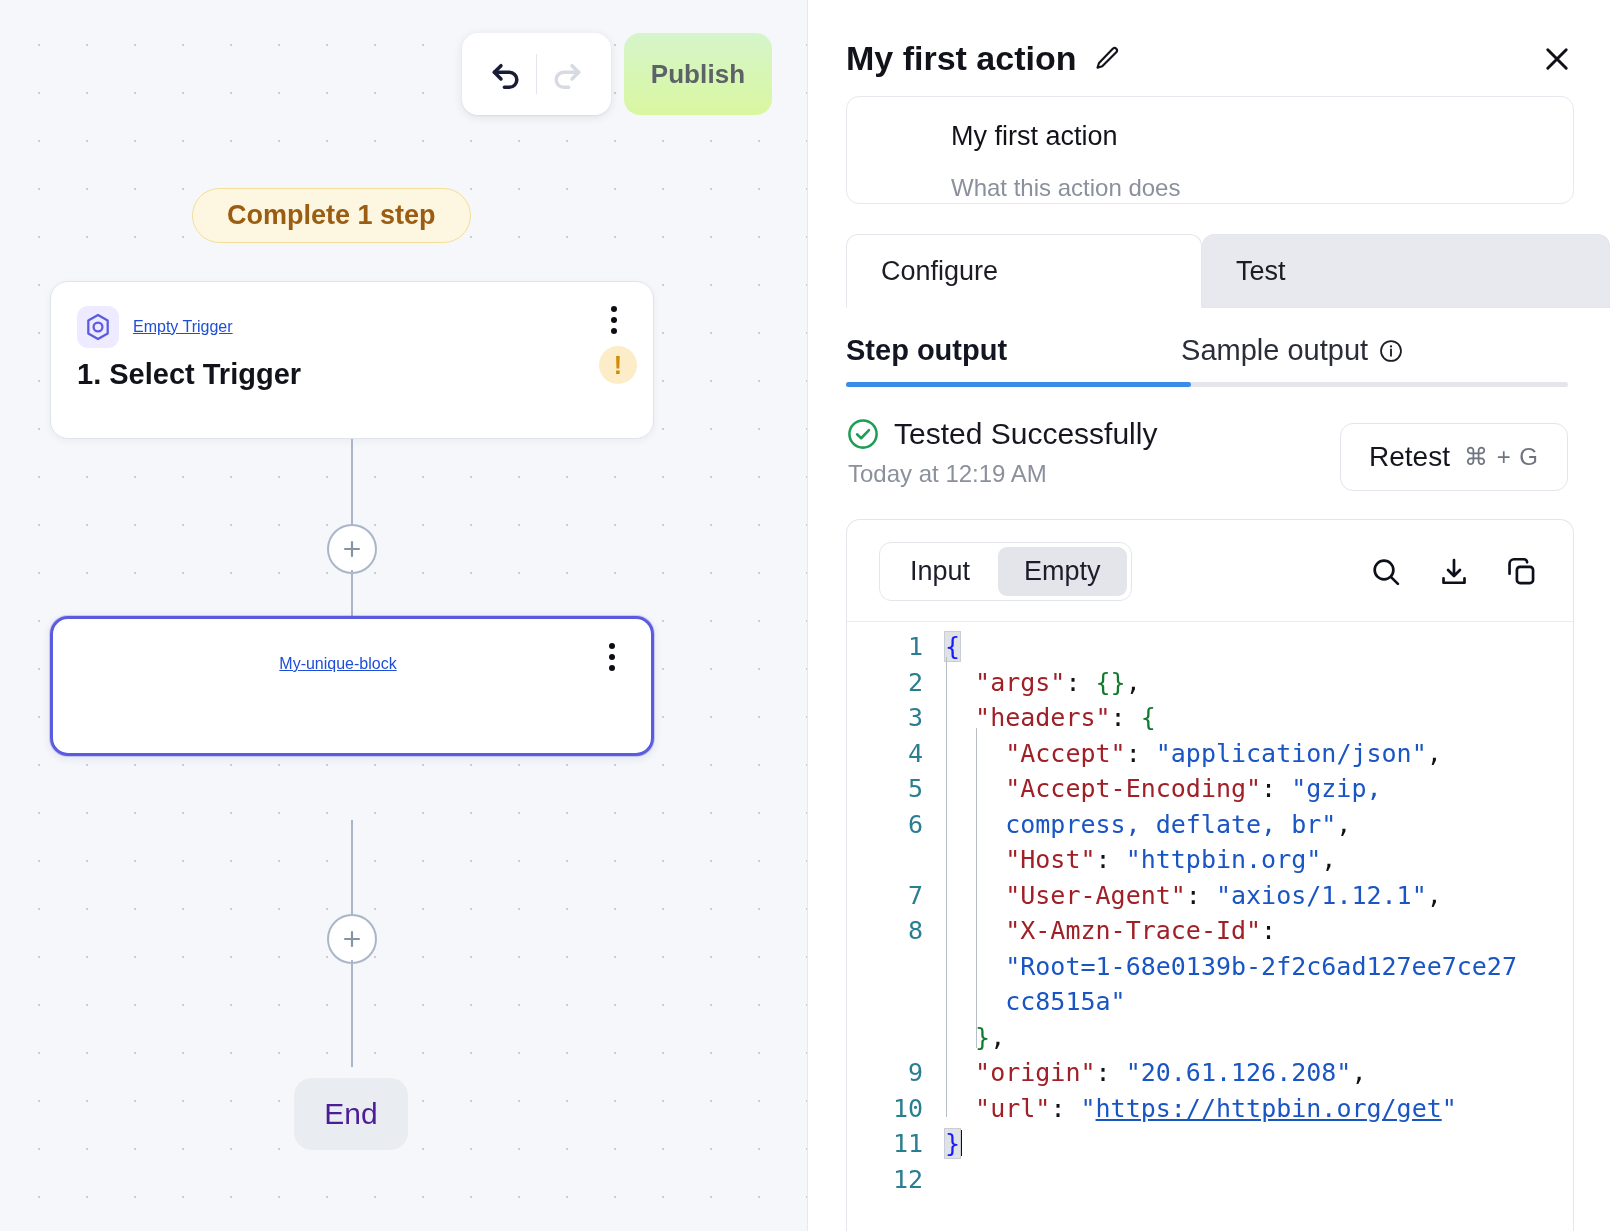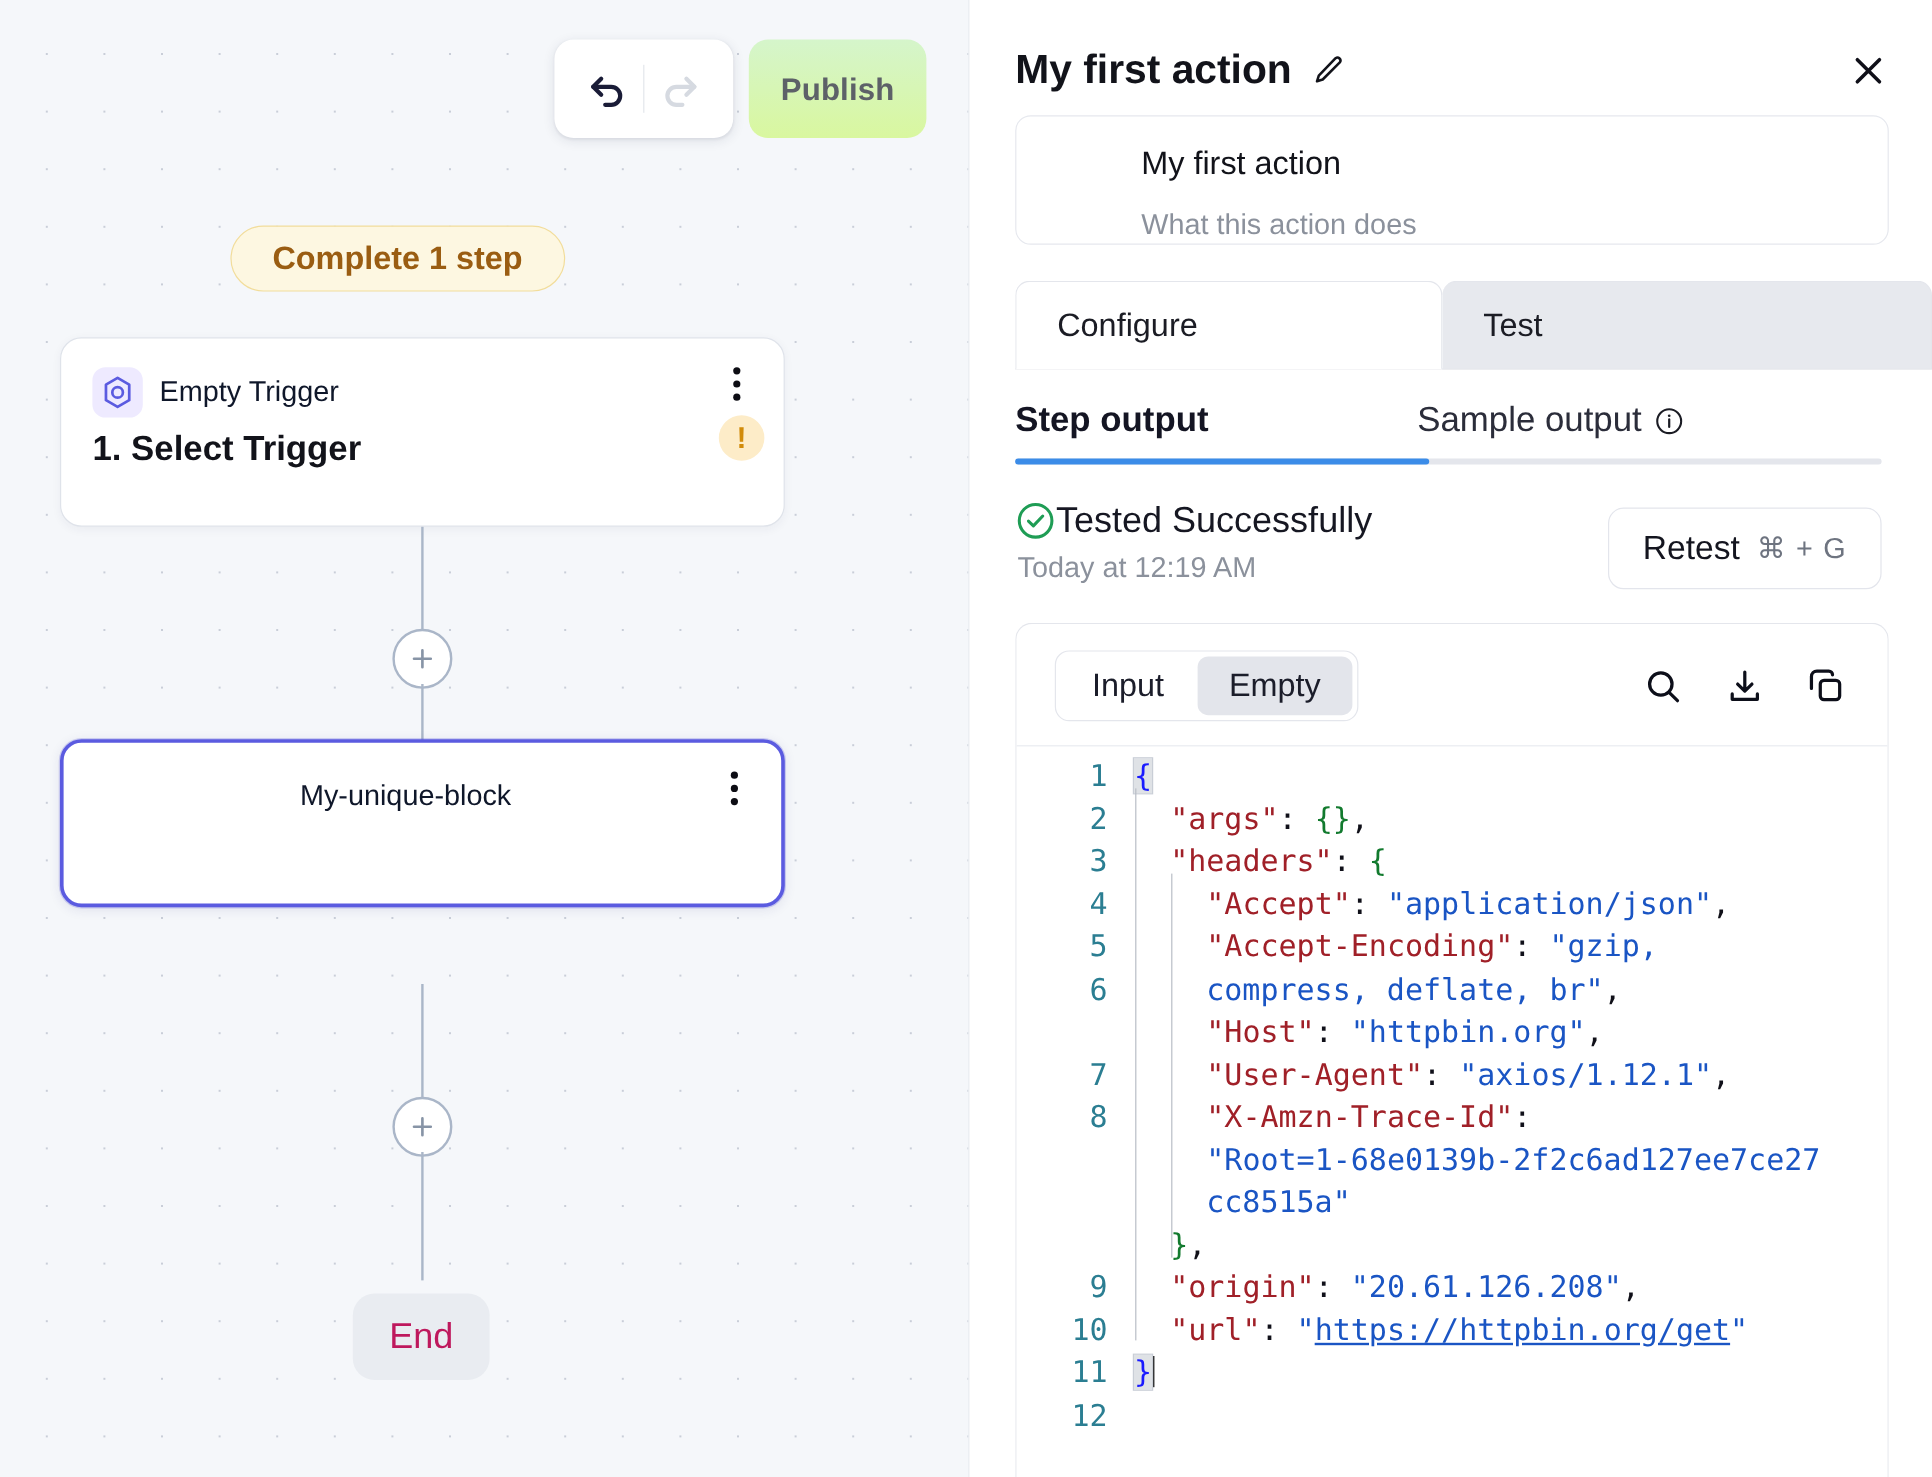--- a/index.html
+++ b/index.html
@@ -82,21 +82,21 @@
     position: relative; height: 68px;
   }
   .hex-icon-wrap {
     width: 42px; height: 42px; border-radius: 11px;
     background: #eeeaff;
     display: flex; align-items: center; justify-content: center;
     flex: 0 0 42px;
   }
   .node-sub {
     margin-left: 14px;
-    font-size: 24px; color: #0f172a; font-weight: 400;
+    font-size: 16px; color: #1d4ed8; font-weight: 400; text-decoration: underline;
   }
   .node-sub.centered { margin-left: 0; width:100%; text-align:center; padding-right: 30px;}
   .kebab {
     position: absolute; right: 22px; top: 18px;
     width: 34px; height: 40px;
     display: flex; flex-direction: column; align-items: center; justify-content: center;
     gap: 5px; cursor: pointer;
   }
   .kebab i { width: 6px; height: 6px; border-radius: 50%; background: #0d0d14; display: block; }
   .node-title {
@@ -123,21 +123,21 @@
     background: #fff; border: 2px solid #aab6c8;
     display: flex; align-items: center; justify-content: center;
     cursor: pointer; color: #7d8899; font-size: 30px; line-height: 1;
   }
   .plus-node.p1 { top: 524px; }
   .plus-node.p2 { top: 914px; }
   .arrowhead { position: absolute; left: 337px; top: 622px; }
   .end-node {
     position: absolute; left: 294px; top: 1078px;
     width: 114px; height: 72px; border-radius: 18px;
-    background: #e9ecf1; color: #be185d;
+    background: #e9ecf1; color: #4c1d95;
     display: flex; align-items: center; justify-content: center;
     font-size: 30px; font-weight: 400;
   }
 
   
   .panel {
     width: 802px; height: 1231px; background: #fff;
     position: relative; flex: 0 0 802px;
   }
   .panel-head {
@@ -190,21 +190,21 @@
     position: absolute; left: 0; right: 0; bottom: 0;
     height: 5px; background: #e4e6ec; border-radius: 3px;
     margin-right: 42px;
   }
   .subtab-rail i { display:block; width: 345px; height: 5px; background: #3b8ce8; border-radius: 3px; }
 
   .status-row {
     display: flex; align-items: flex-start;
     margin: 30px 42px 0 38px;
   }
-  .status-main { display: flex; align-items: center; }
+  .status-main { display: flex; align-items: center; gap: 14px; }
   .status-text { font-size: 30px; color: #161722; }
   .status-time { font-size: 24px; color: #8b919c; margin-top: 9px; margin-left: 2px;}
   .retest-btn {
     margin-left: auto; margin-top: 6px;
     border: 1px solid #e3e5ec; border-radius: 13px;
     height: 68px; padding: 0 28px;
     display: flex; align-items: center; gap: 14px;
     background: #fff; cursor: pointer;
   }
   .retest-label { font-size: 28px; color: #14151f; }

